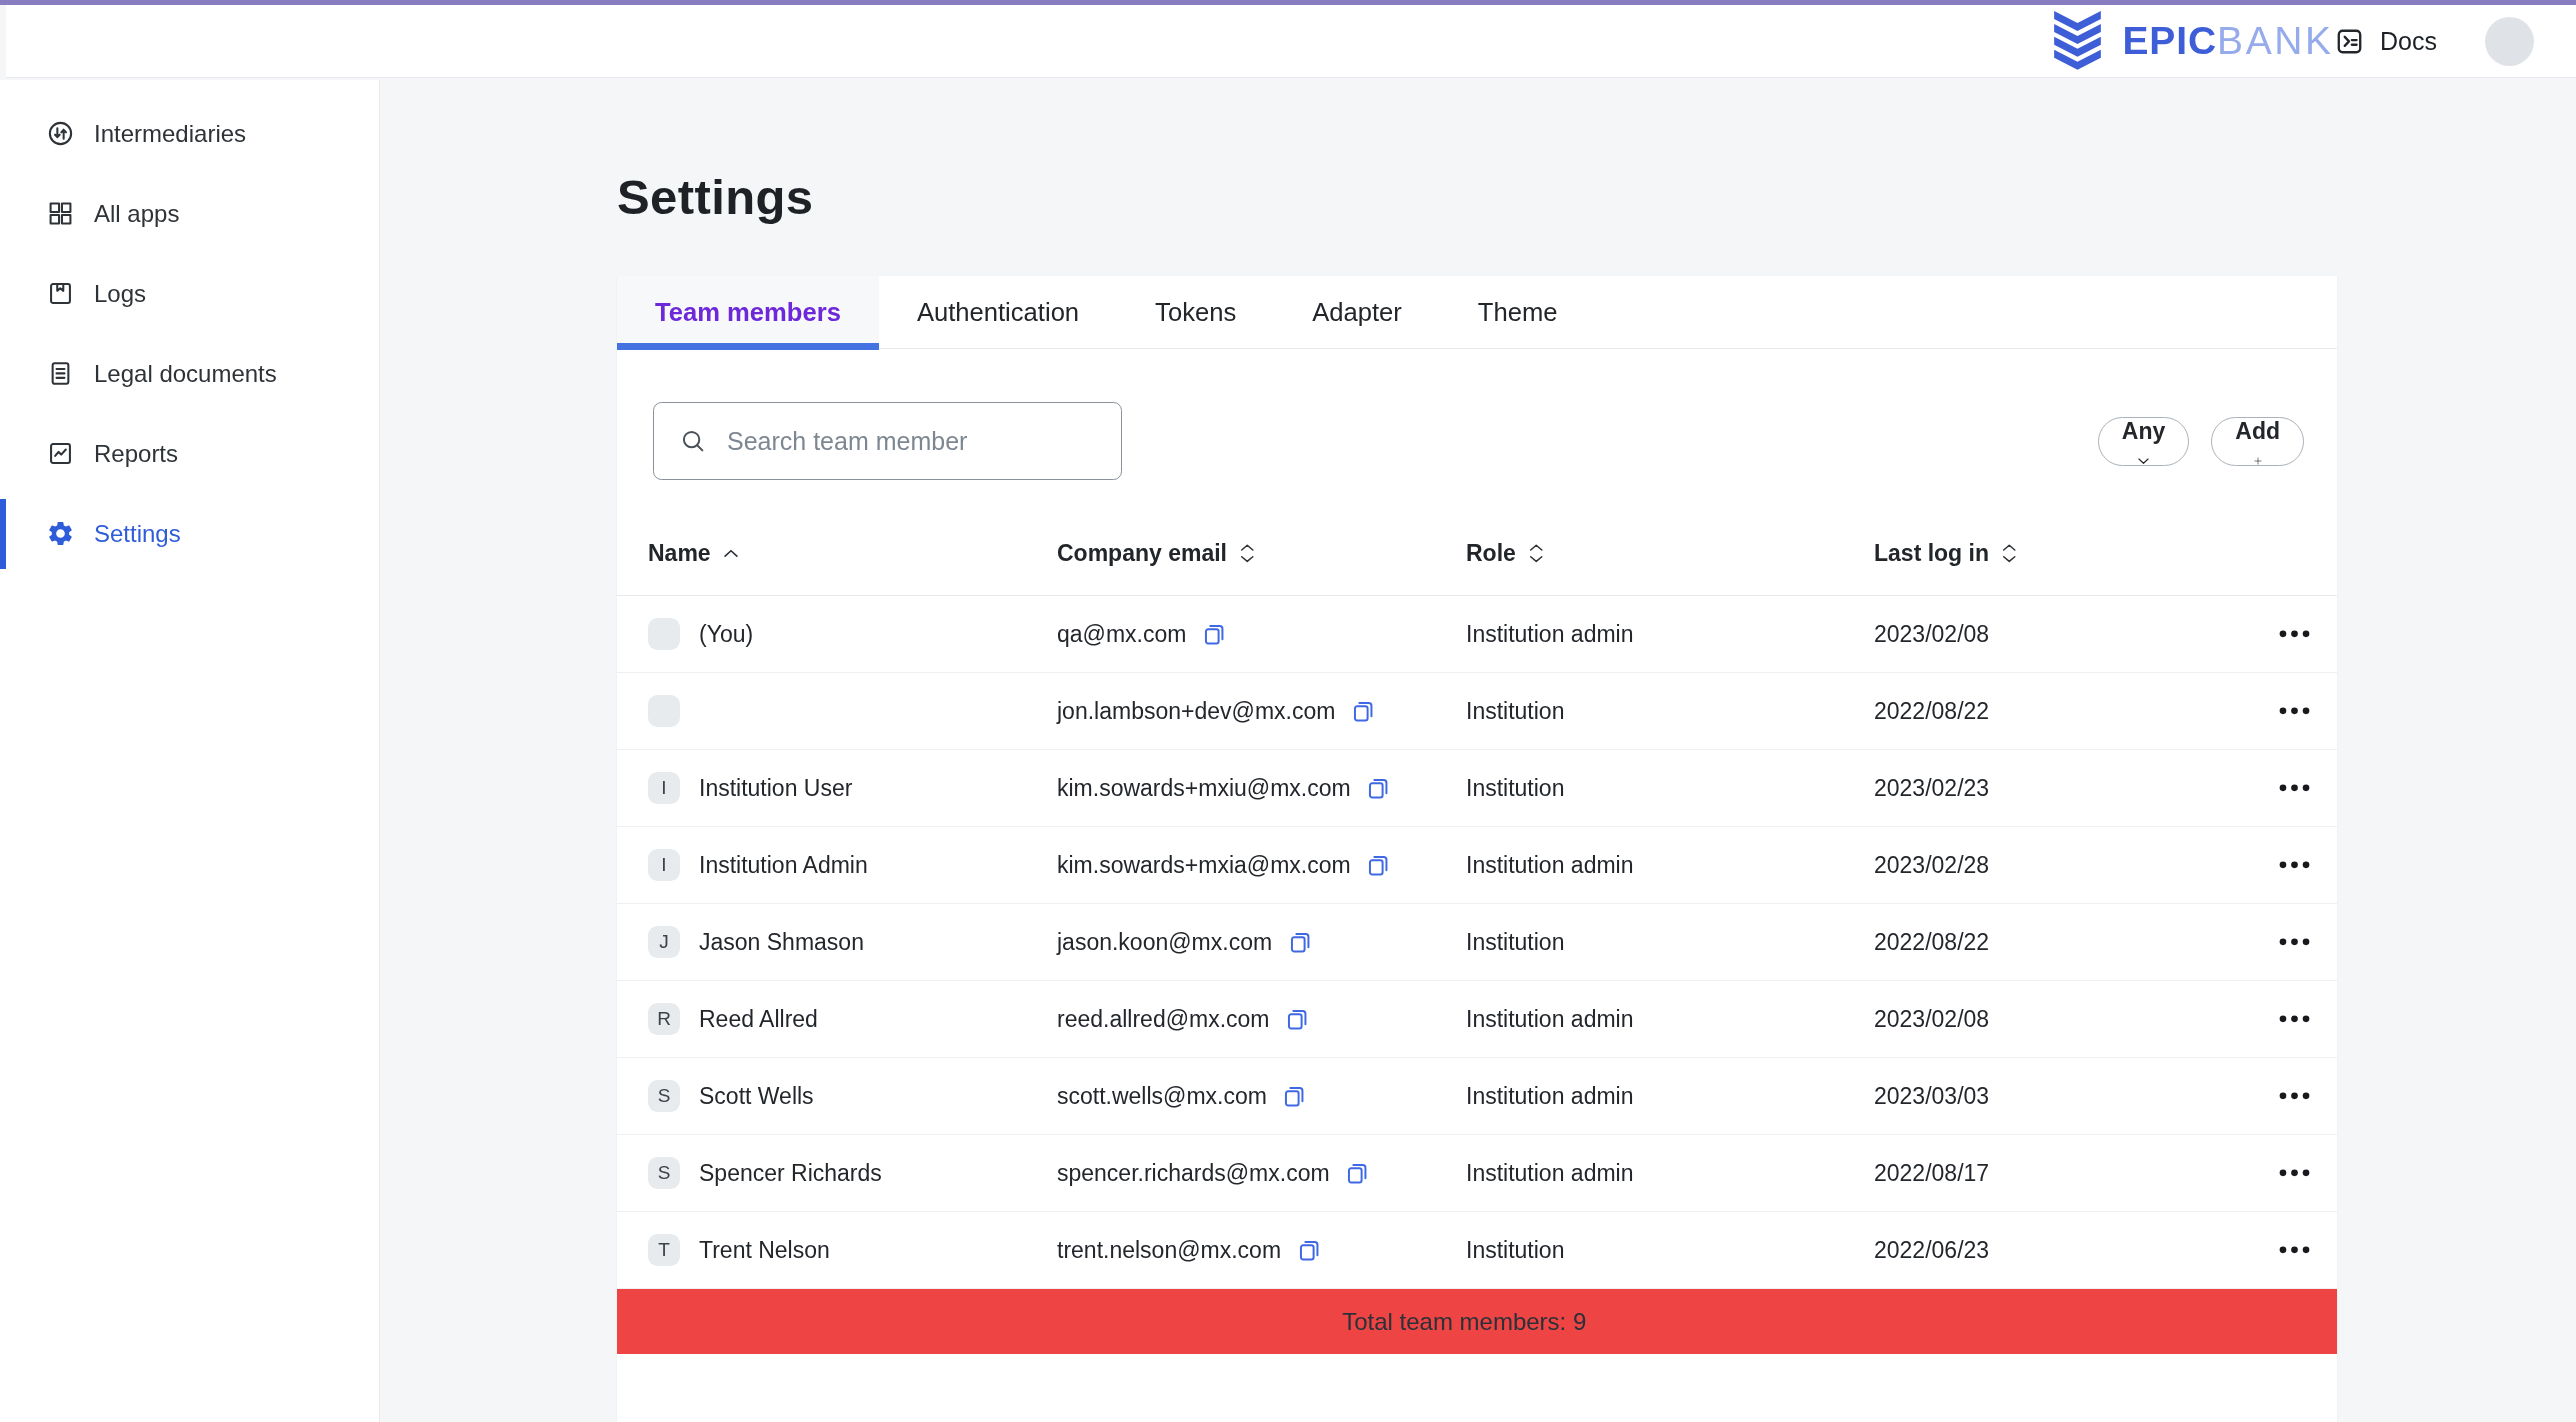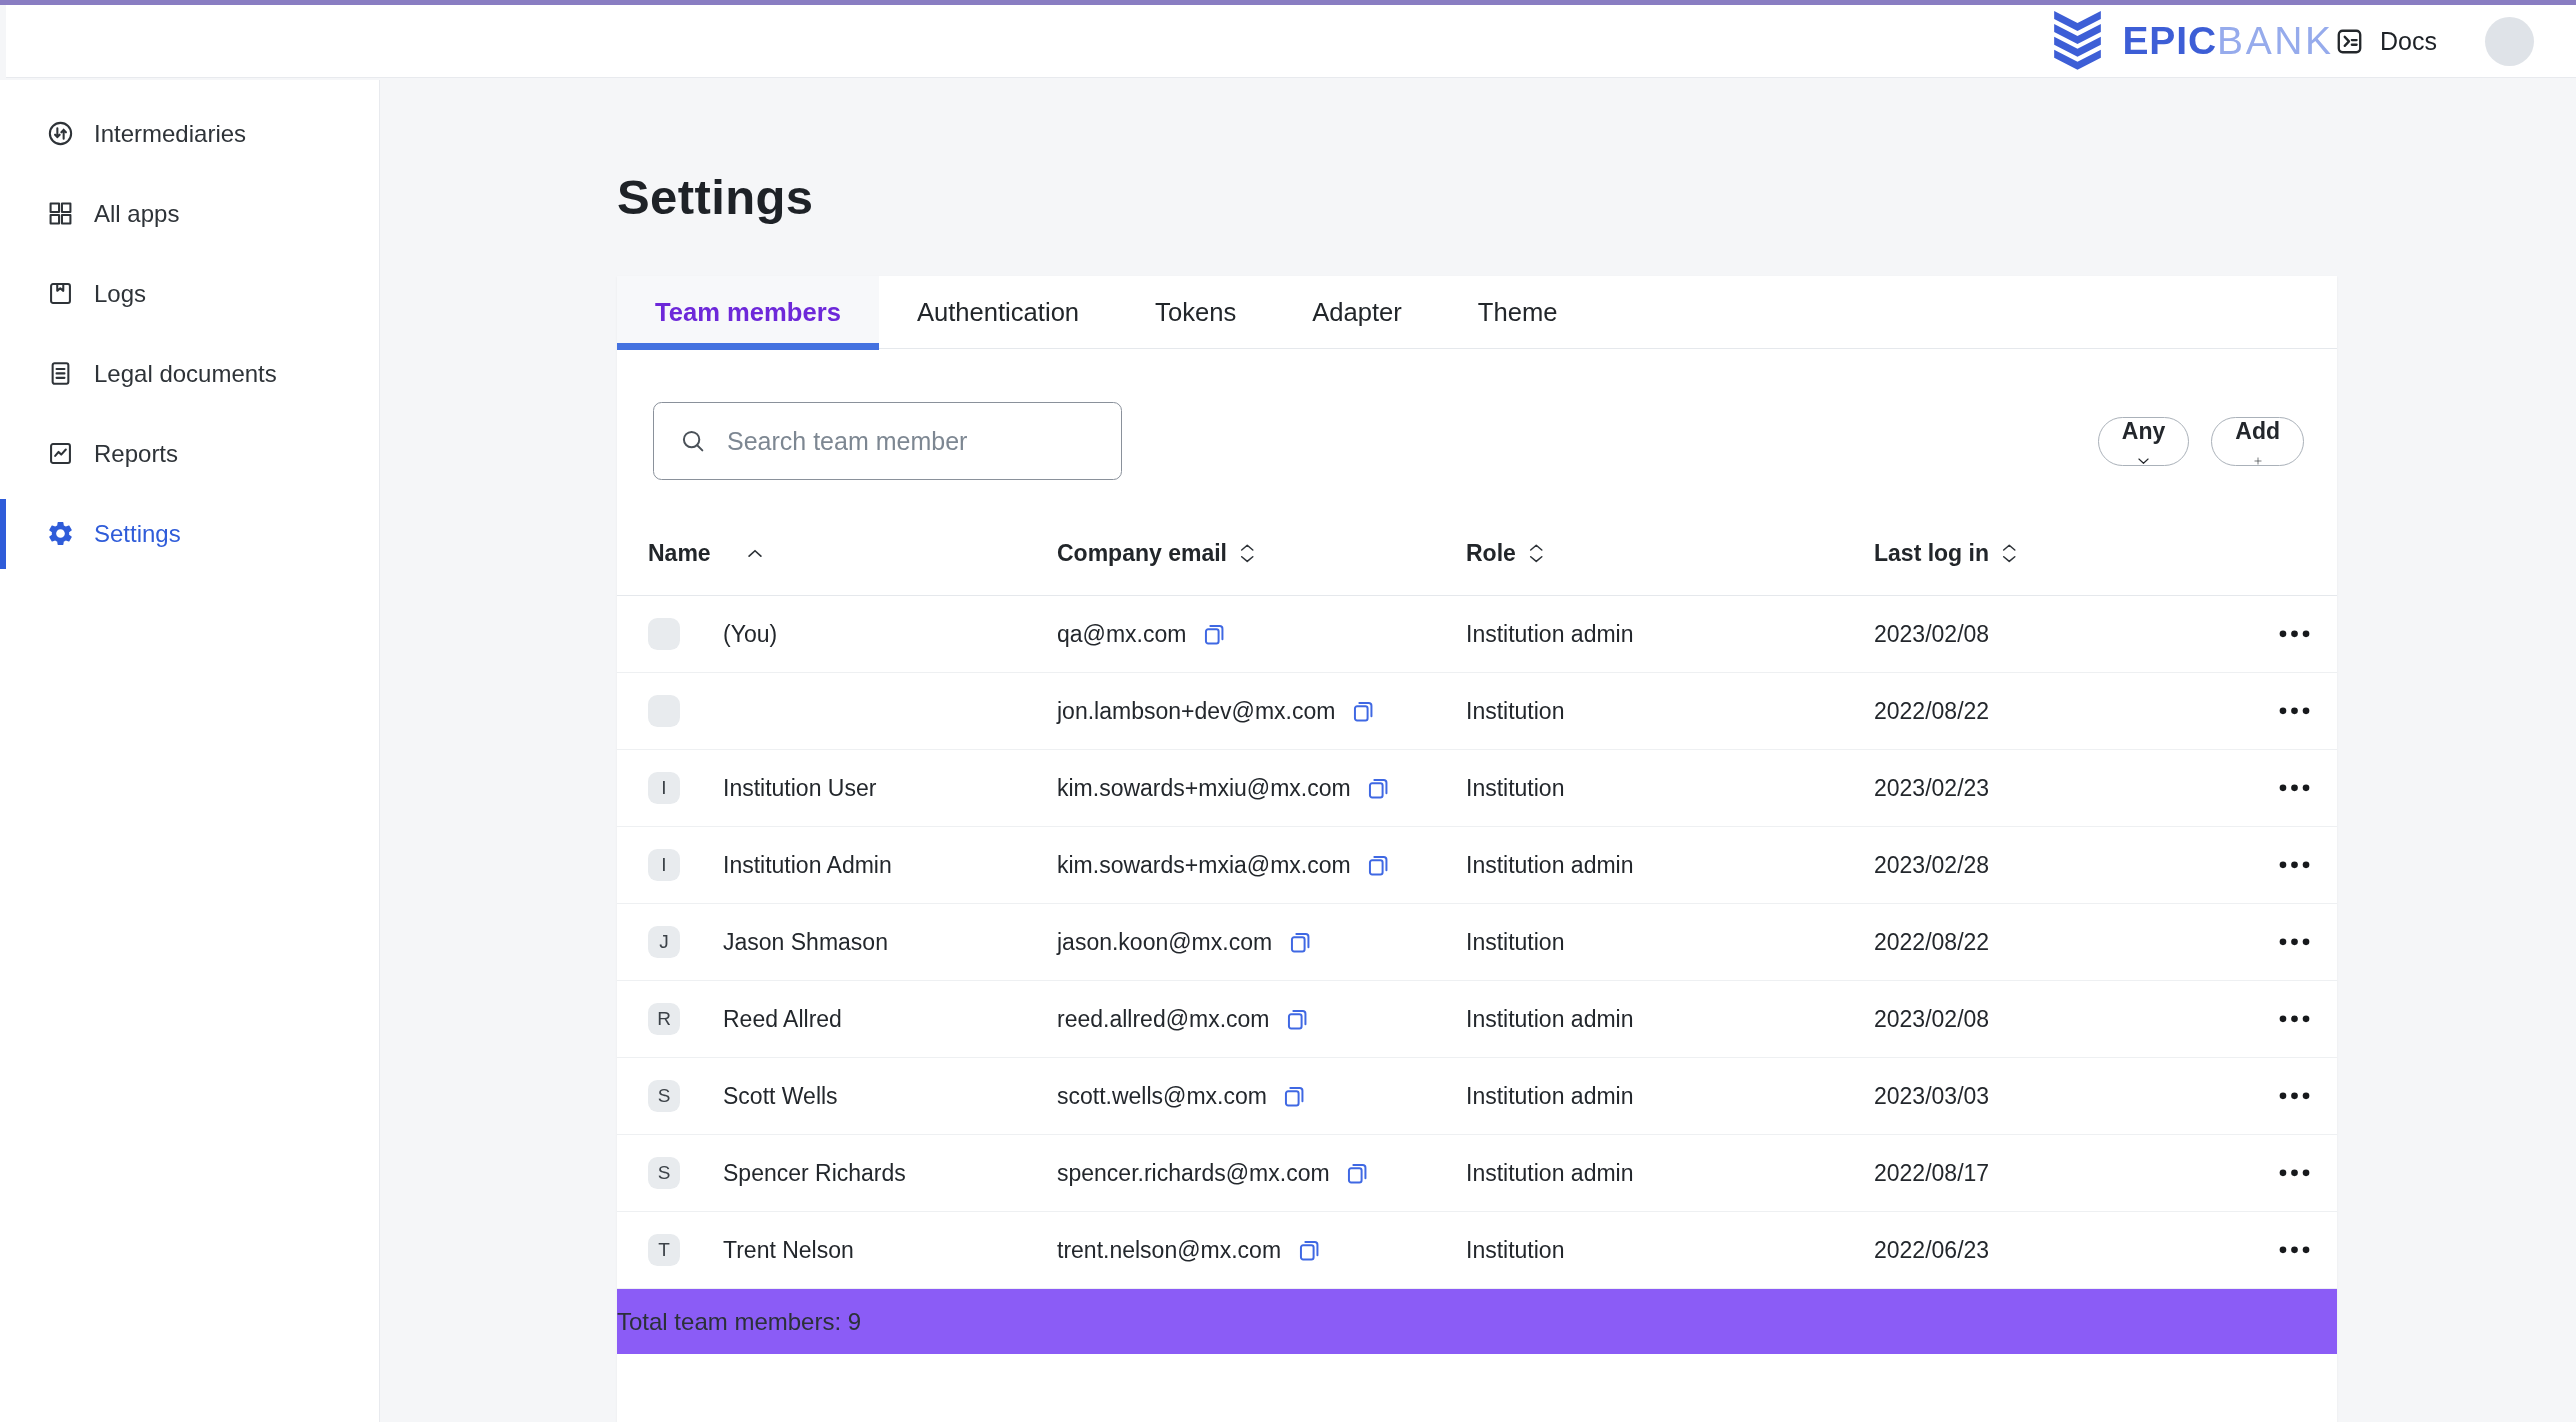--- a/index.html
+++ b/index.html
@@ -79,42 +79,42 @@
     display: flex; align-items: center; gap: 12px; padding: 0 23px;
     font-size: 23px; font-weight: 700; color: #23272c; cursor: pointer;
     font-family: "Liberation Sans", sans-serif;
     flex-direction: column;
   }
   .pill svg { stroke: #23272c; }
 
   
   .thead { display: flex; align-items: center; height: 84px; border-bottom: 1.7px solid #e5e8ec; padding: 0 25.6px 0 31px; }
   .th { display: flex; align-items: center; font-size: 23px; font-weight: 700; color: #22262a; cursor: pointer; }
-  .col-name  { width: 409px; gap: 24px; }
+  .col-name  { width: 409px; }
   .col-email { width: 409px; }
   .col-role  { width: 408px; }
   .col-last  { width: 345px; }
   .col-actions { flex: 1; display: flex; justify-content: flex-end; }
   .sort { display: flex; flex-direction: column; gap: 3.4px; margin-left: 12.8px; }
   .sort svg { display: block; stroke: #2e3338; }
 
   .tr { display: flex; align-items: center; height: 77px; border-bottom: 1.7px solid #eef0f2; padding: 0 25.6px 0 31px; }
   .td { font-size: 23px; color: #23272c; display: flex; align-items: center; }
   .avatar {
     width: 32px; height: 32px; border-radius: 9.4px; background: #e8ebee;
     display: inline-flex; align-items: center; justify-content: center;
     font-size: 19px; color: #3c4248; margin-right: 19px; flex-shrink: 0;
   }
   .copy-btn { display: inline-flex; margin-left: 14.5px; cursor: pointer; }
   .copy-btn svg { width: 26.4px; height: 26.4px; stroke: #3f68e3; }
   .dots-btn { display: inline-flex; cursor: pointer; padding: 6.8px 1.7px; }
 
   .tfoot {
-    height: 65px; background: #8b5cf6; display: flex; align-items: center;
-    justify-content: flex-start; padding-right: 25.6px; font-size: 24px; color: #2b3138;
+    height: 65px; background: #ef4444; display: flex; align-items: center;
+    justify-content: center; padding-right: 25.6px; font-size: 24px; color: #2b3138;
   }
   .card-bottom-space { height: 68px; background: #fff; }
 </style>
 </head>
 <body>
 
 <div class="top-strip"></div>
 
 <header class="topbar">
   <div class="brand">

